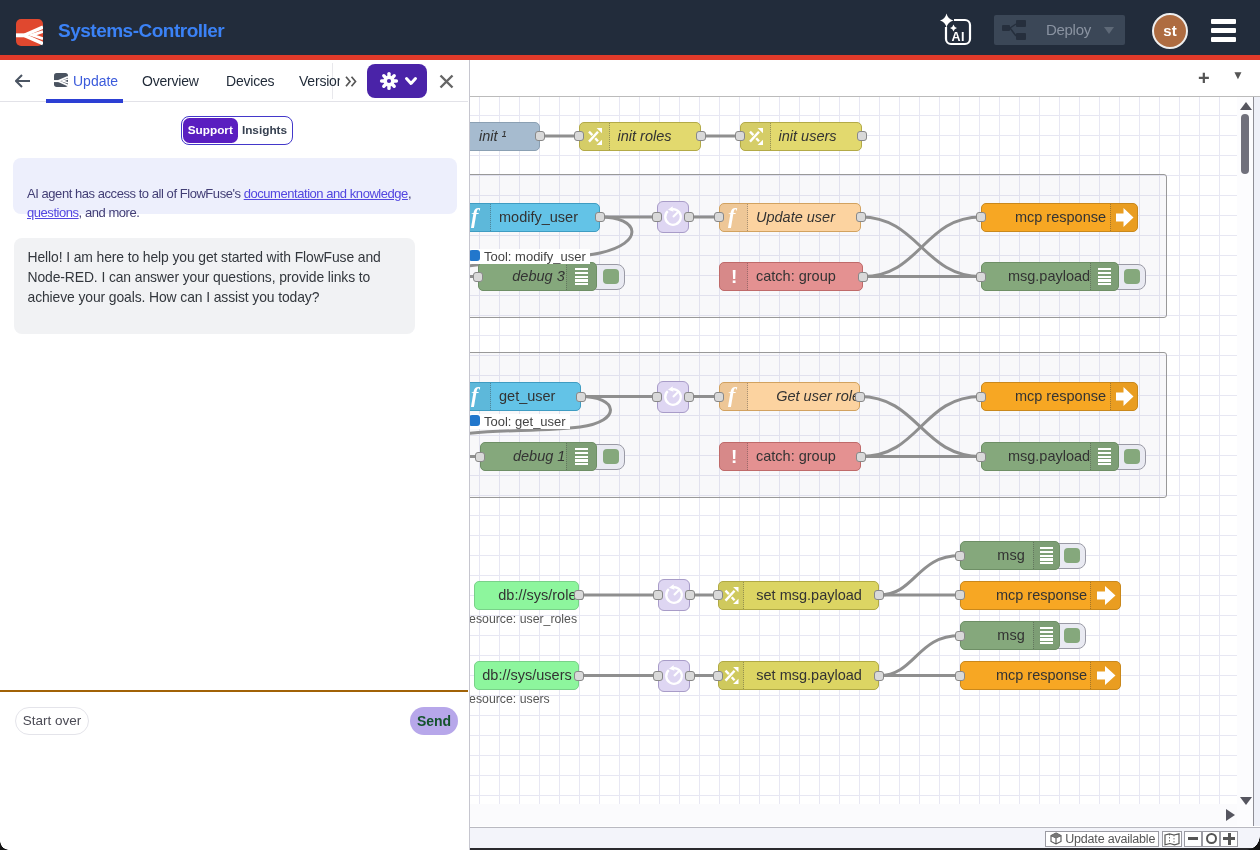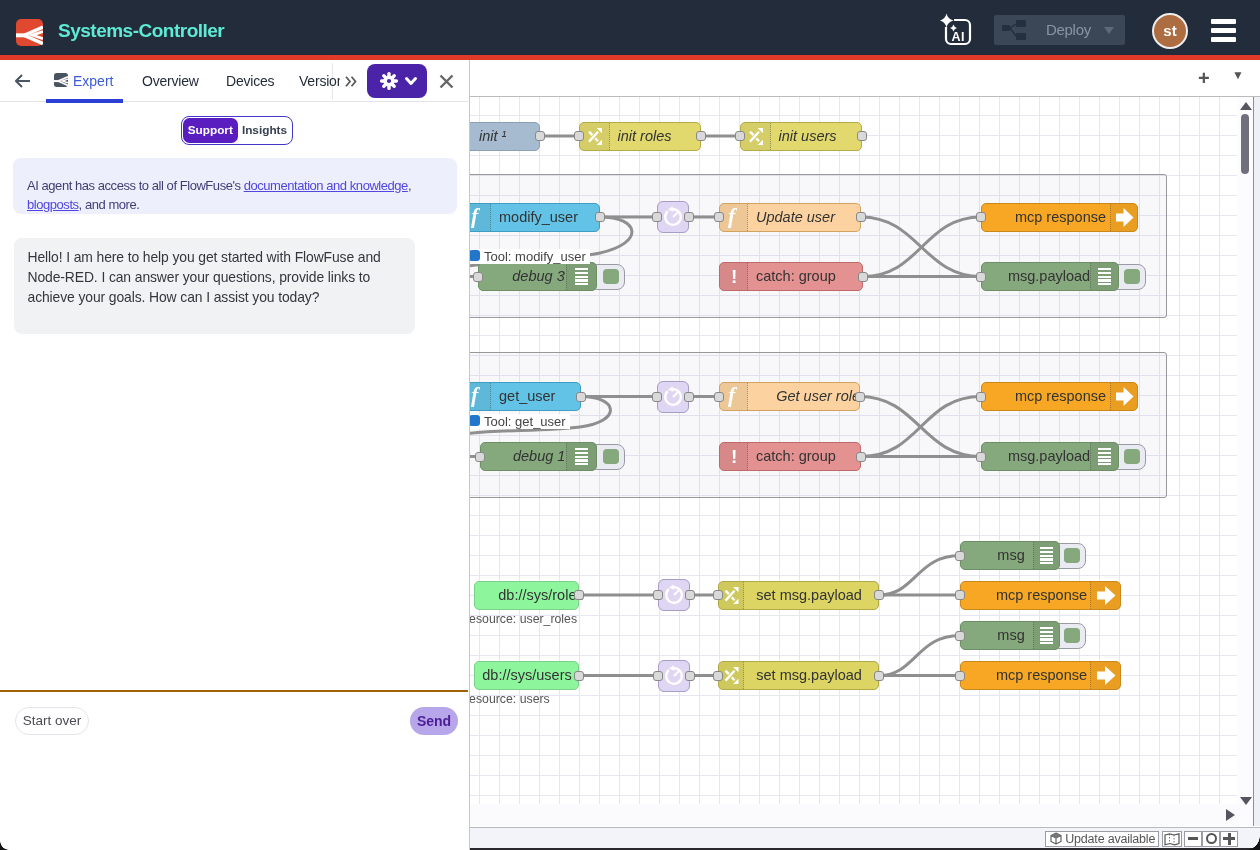--- a/index.html
+++ b/index.html
@@ -3,45 +3,45 @@
 <meta charset="utf-8">
 <style>
 * { margin:0; padding:0; box-sizing:border-box; }
 html,body { width:1260px; height:850px; overflow:hidden; font-family:"Liberation Sans", sans-serif; background:#fff; }
 #page { position:relative; width:1260px; height:850px; overflow:hidden; }
 
 
 #nav { position:absolute; left:0; top:0; width:1260px; height:55px; background:#222c3b; }
 #redline { position:absolute; left:0; top:55px; width:1260px; height:5px; background:#e23a2a; }
 #logo { position:absolute; left:16px; top:19px; width:27px; height:27px; background:#e0482f; border-radius:5px; }
-#navtitle { position:absolute; left:58px; top:20px; color:#5eead4; font-size:19px; font-weight:700; letter-spacing:-0.5px; }
+#navtitle { position:absolute; left:58px; top:20px; color:#3b82f6; font-size:19px; font-weight:700; letter-spacing:-0.5px; }
 #aiicon { position:absolute; left:940px; top:13px; }
 #deploy { position:absolute; left:994px; top:15px; width:131px; height:30px; background:#3b4757; border-radius:2px; }
 #deploy .dtext { position:absolute; left:52px; top:6px; font-size:15px; letter-spacing:-0.3px; color:#8a93a1; }
 #deploy .dcaret { position:absolute; right:11px; top:12px; width:0; height:0; border-left:5.5px solid transparent; border-right:5.5px solid transparent; border-top:7px solid #5e6977; }
 #avatar { position:absolute; left:1152px; top:13px; width:36px; height:36px; border-radius:50%; background:#ae6c41; border:2.5px solid #eee; color:#fff; font-size:15px; font-weight:700; text-align:center; line-height:31px; }
 #burger { position:absolute; left:1211px; top:19px; }
 #burger div { width:25px; height:5px; background:#fff; margin-bottom:4px; border-radius:1px; }
 
 
 #drawer { position:absolute; left:0; top:60px; width:470px; height:790px; background:#fff; border-right:1.5px solid #c6c6cf; }
 #dheader { position:absolute; left:0; top:0; width:468px; height:42px; background:#fff; border-bottom:1px solid #e2e2e8; }
 #tabexpert { position:absolute; left:46px; top:0; height:41px; }
 #tabexpert .blueline { position:absolute; left:0px; top:39px; width:77px; height:3.5px; background:#2c3fd4; }
 .tabtxt { font-size:14px; letter-spacing:-0.2px; color:#1f2937; }
 #segwrap { position:absolute; left:181px; top:56px; width:112px; height:29px; border:1.5px solid #4338ca; border-radius:8px; background:#fff; overflow:hidden; }
 #segsupport { position:absolute; left:0.5px; top:0.5px; width:55.5px; height:25px; background:#5a1ec0; border-radius:6.5px; color:#fff; font-size:11.8px; font-weight:700; text-align:center; line-height:25px; }
 #seginsights { position:absolute; left:56px; top:0; width:53px; height:26px; color:#374151; font-size:11.8px; font-weight:700; text-align:center; line-height:26px; }
-#infobox { position:absolute; left:13px; top:98px; width:444px; height:55.5px; background:#edeffc; border-radius:8px; padding:18px 14px; font-size:13px; letter-spacing:-0.45px; color:#423e75; line-height:19px; }
+#infobox { position:absolute; left:13px; top:98px; width:444px; height:55.5px; background:#edeffc; border-radius:8px; padding:26px 14px; font-size:13px; letter-spacing:-0.45px; color:#423e75; line-height:19px; }
 #infobox a { color:#5246e0; text-decoration:underline; }
 #bubble { position:absolute; left:13.5px; top:178px; width:401px; height:96px; background:#f1f2f4; border-radius:8px; padding:8.5px 14px; font-size:13.9px; letter-spacing:-0.1px; color:#33373d; line-height:20.3px; }
 .bl { white-space:nowrap; }
 #btmbar { position:absolute; left:0; top:630px; width:468px; height:160px; border-top:2px solid #a16207; background:#fff; }
 #startover { position:absolute; left:15px; top:15px; width:74px; height:28px; border:1px solid #e4e4ea; border-radius:15px; color:#4b4b55; font-size:13.5px; text-align:center; line-height:26px; }
-#sendbtn { position:absolute; left:410px; top:15px; width:48px; height:28px; background:#b7a7ea; border-radius:15px; color:#4c1d95; font-size:14px; font-weight:700; text-align:center; line-height:28px; }
+#sendbtn { position:absolute; left:410px; top:15px; width:48px; height:28px; background:#b7a7ea; border-radius:15px; color:#14532d; font-size:14px; font-weight:700; text-align:center; line-height:28px; }
 #textarea { position:absolute; left:15px; top:63px; width:440px; height:82px; border:2px solid #6d3ae4; border-radius:8px; background:#fff; }
 #placeholder { position:absolute; left:14px; top:13px; font-size:13.5px; letter-spacing:-0.45px; color:#9aa1ac; }
 #tcaret { position:absolute; left:13px; top:11px; width:1.5px; height:22px; background:#222; }
 
 
 #editor { position:absolute; left:470px; top:60px; width:790px; height:790px; background:#fff; }
 #etabbar { position:absolute; left:0; top:0; width:790px; height:37px; background:#fff; border-bottom:1px solid #bbb; }
 #etabbar .plus { position:absolute; left:728px; top:7px; font-size:20px; color:#555; font-weight:700; }
 #etabbar .caret { position:absolute; left:762px; top:8px; font-size:12px; color:#555; }
 #canvas { position:absolute; left:0; top:37px; width:790px; height:707px; overflow:hidden; background-color:#fff;
@@ -508,21 +508,21 @@
       <div id="tabexpert">
         <svg width="14" height="14" viewBox="0 0 26 26" style="position:absolute;left:8px;top:13px;">
             <rect width="26" height="26" rx="5" fill="#4a5360"></rect>
           <g stroke="#fff" fill="none">
           <path d="M0 15 H10" stroke-width="3.8"></path>
           <path d="M8.5 14.7 L26 7" stroke-width="3.4"></path>
           <path d="M8.5 15.3 L26 23" stroke-width="3.4"></path>
           <path d="M26 11.3 L15.5 14.8 L26 18.3" stroke-width="2.7"></path>
           </g>
         </svg>
-        <span style="position:absolute;left:27px;top:13px;font-size:14px;color:#3b5bdb;white-space:nowrap;">Expert</span>
+        <span style="position:absolute;left:27px;top:13px;font-size:14px;color:#3b5bdb;white-space:nowrap;">Update</span>
         <div class="blueline"></div>
       </div>
       <span class="tabtxt" style="position:absolute;left:142px;top:13px;">Overview</span>
       <span class="tabtxt" style="position:absolute;left:226px;top:13px;">Devices</span>
       <span class="tabtxt" style="position:absolute;left:299px;top:13px;width:41px;overflow:hidden;display:inline-block;white-space:nowrap;">Versions</span>
       <svg width="12" height="11" viewBox="0 0 12 11" style="position:absolute;left:345px;top:16px;">
           <path d="M1 0.8 L5 5.5 L1 10.2 M6.5 0.8 L10.5 5.5 L6.5 10.2" stroke="#555" stroke-width="1.7" fill="none"></path>
         </svg>
       <div style="position:absolute;left:367px;top:4px;width:60px;height:34px;background:#4a23a8;border-radius:8px;">
         <svg width="60" height="34" viewBox="0 0 60 34">
@@ -544,21 +544,21 @@
       <svg width="15" height="15" viewBox="0 0 15 15" style="position:absolute;left:439px;top:14px;">
         <path d="M1.5 1.5 L13.5 13.5 M13.5 1.5 L1.5 13.5" stroke="#666" stroke-width="2.4"></path>
       </svg>
     </div>
     <div id="segwrap">
       <div id="segsupport">Support</div>
       <div id="seginsights">Insights</div>
     </div>
     <div id="infobox">
         <div style="white-space:nowrap;">AI agent has access to all of FlowFuse's <a>documentation and knowledge</a>,</div>
-        <div style="white-space:nowrap;"><a>blogposts</a>, and more.</div>
+        <div style="white-space:nowrap;"><a>questions</a>, and more.</div>
       </div>
     <div id="bubble">
         <div class="bl">Hello! I am here to help you get started with FlowFuse and</div>
         <div class="bl">Node-RED. I can answer your questions, provide links to</div>
         <div class="bl">achieve your goals. How can I assist you today?</div>
       </div>
     <div id="btmbar">
       <div id="startover">Start over</div>
       <div id="sendbtn">Send</div>
     </div>

